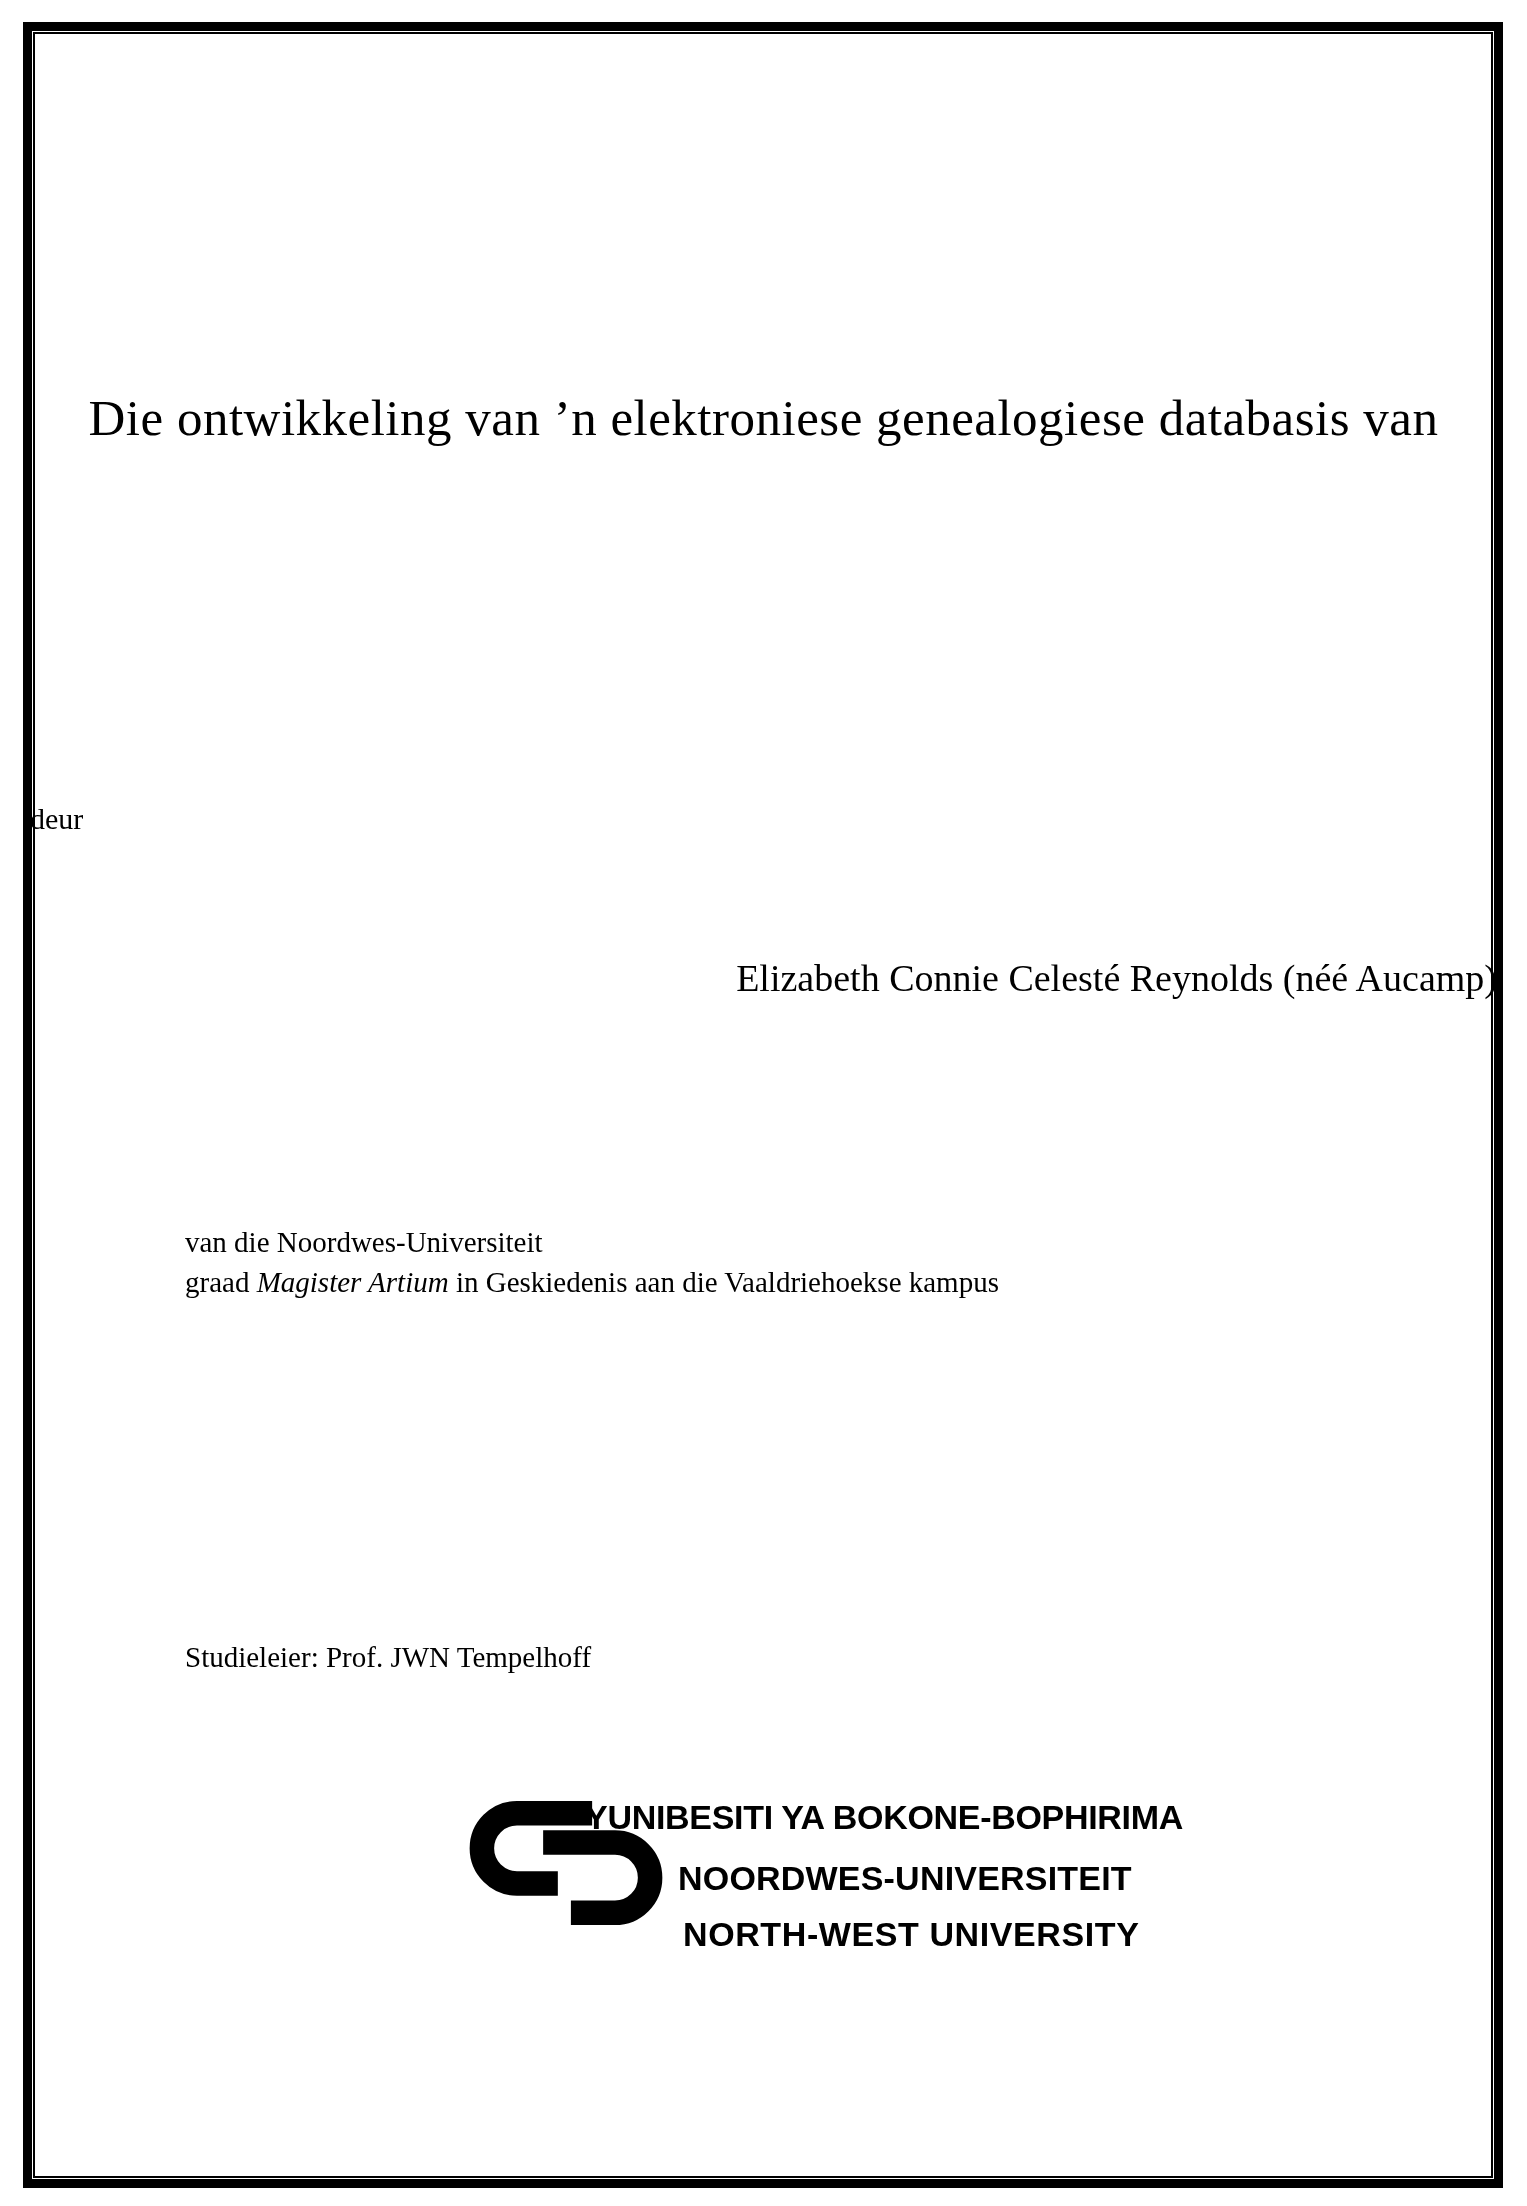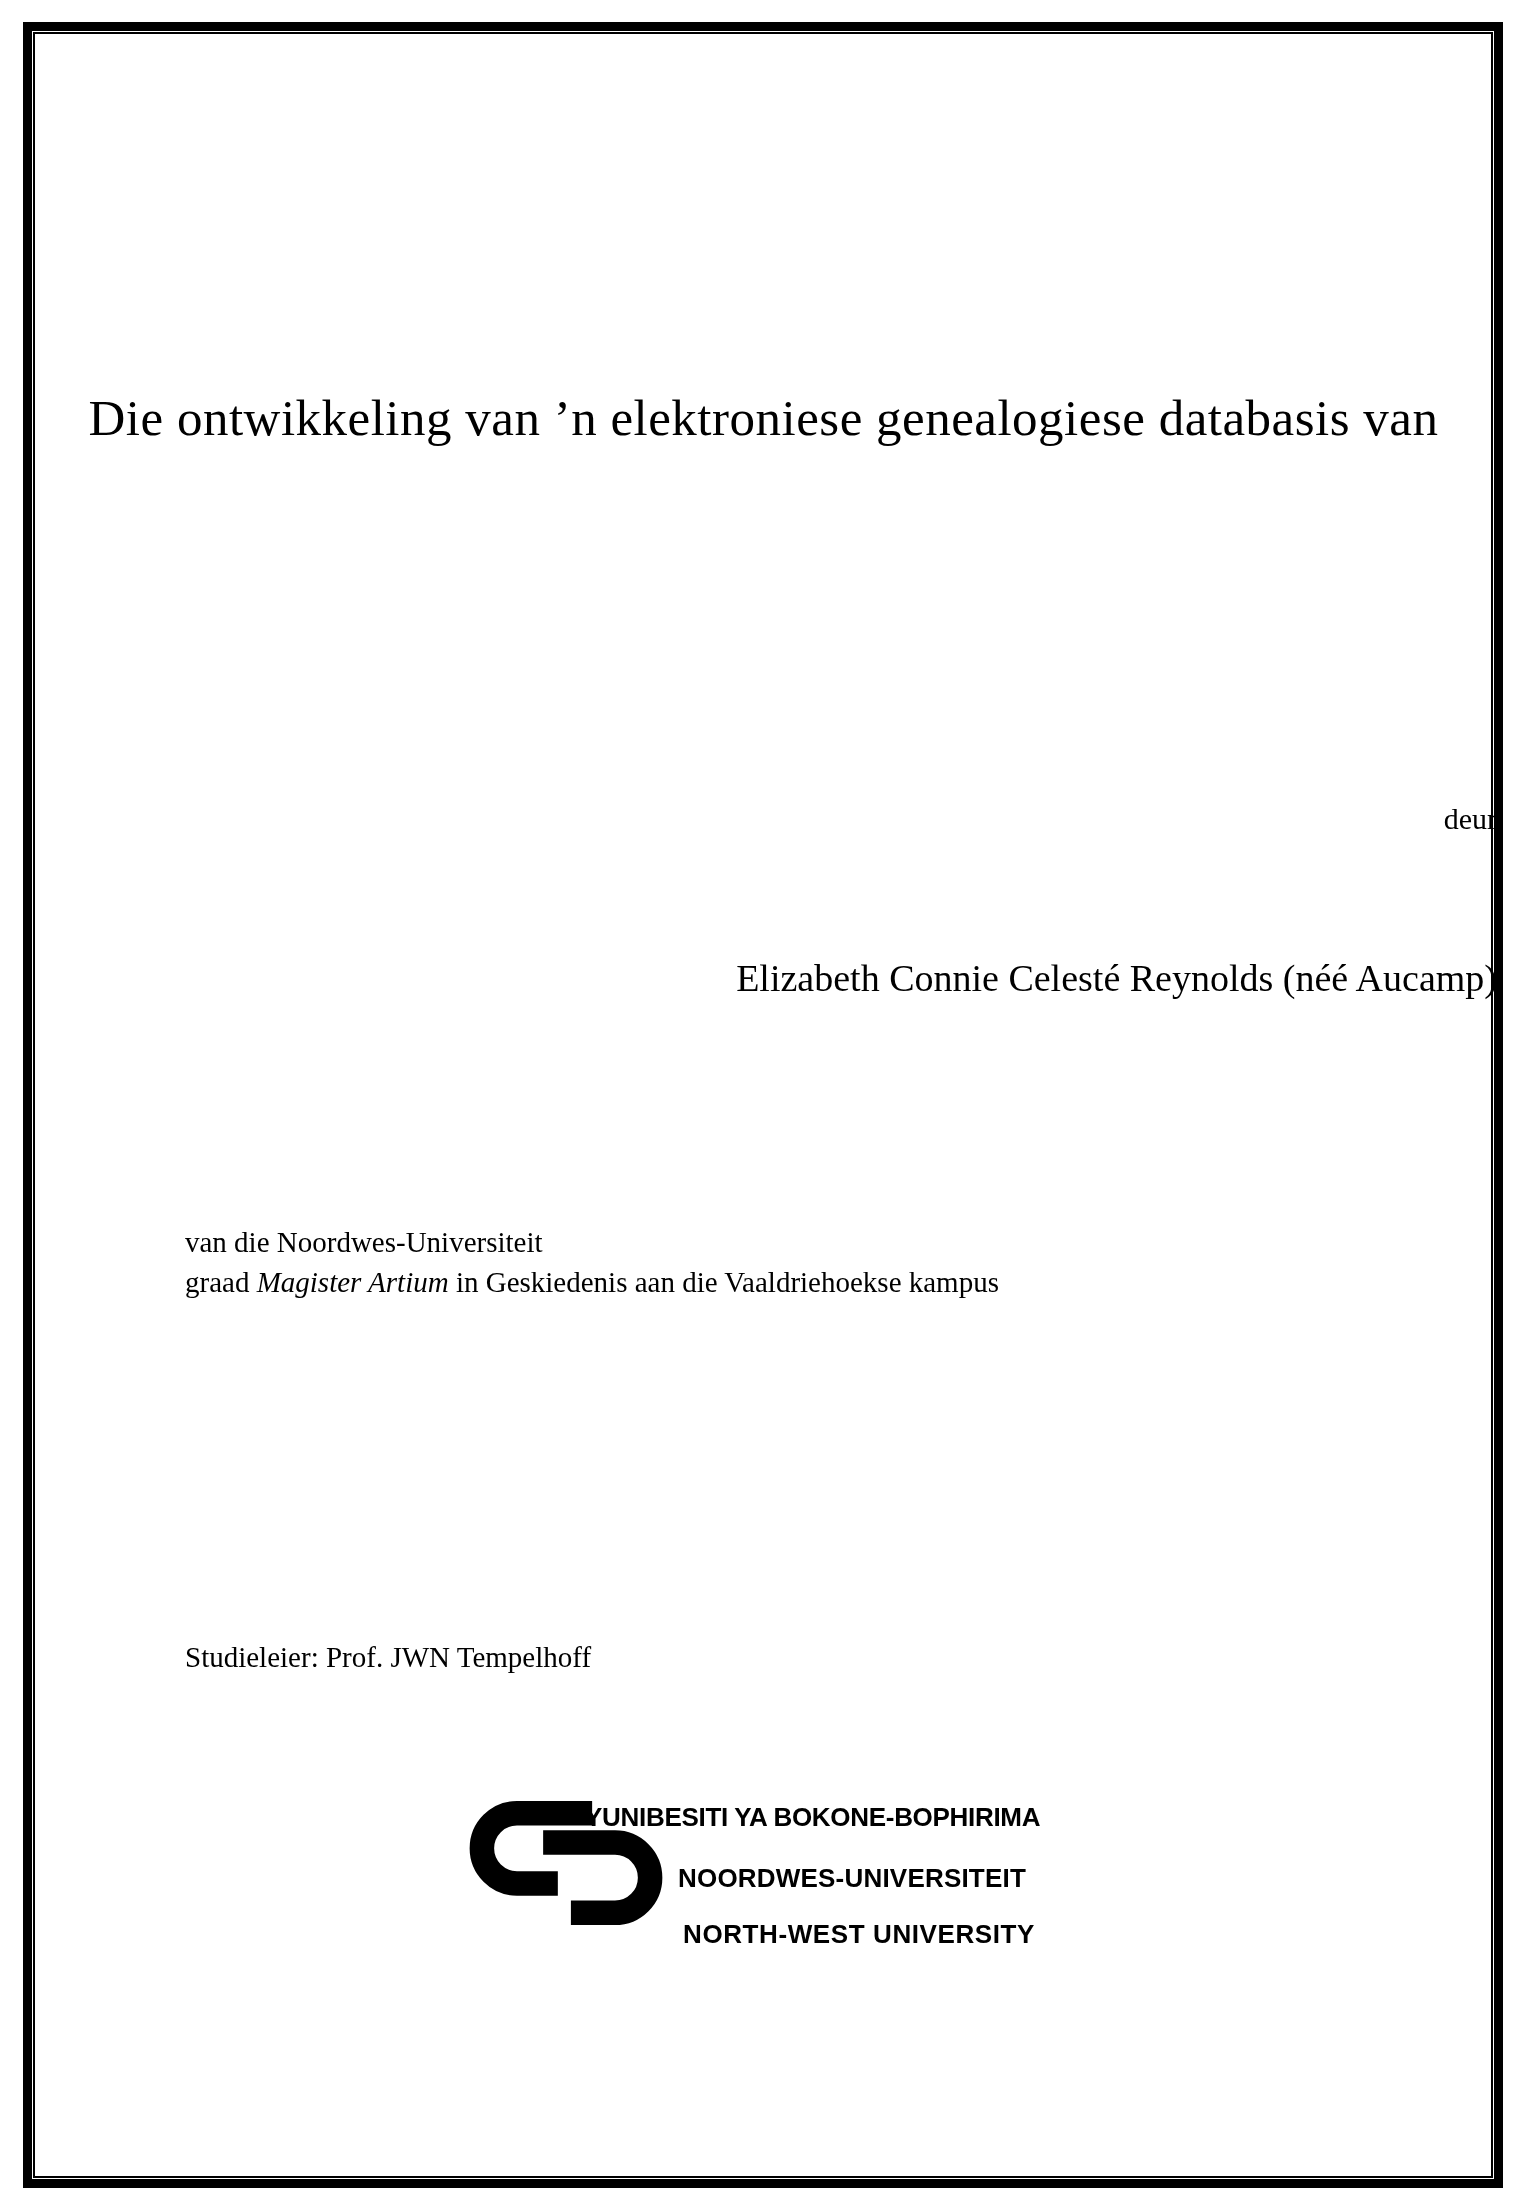--- a/index.html
+++ b/index.html
@@ -34,21 +34,21 @@
     text-align: center;
     font-size: 51px;
     line-height: 79px;
     letter-spacing: 0.5px;
   }
 
   .byline {
     position: absolute;
     left: 30px; top: 802px;
     width: 1467px;
-    text-align: right;
+    text-align: left;
     font-size: 30px;
   }
 
   .author {
     position: absolute;
     left: 30px; top: 956px;
     width: 1467px;
     text-align: right;
     font-size: 38px;
   }
@@ -76,21 +76,21 @@
   .logo-mark {
     position: absolute;
     left: 468px; top: 1797px;
     width: 196px; height: 132px;
   }
 
   .logo-text {
     position: absolute;
     font-family: "Liberation Sans", "DejaVu Sans", sans-serif;
     font-weight: bold;
-    font-size: 26px;
+    font-size: 34px;
     line-height: 30px;
     letter-spacing: -0.3px;
     white-space: nowrap;
   }
   .logo-line1 { left: 585px; top: 1802px; }
   .logo-line2 { left: 683px; top: 1919px; letter-spacing: 0.6px; text-align: center; }
   .logo-line3 { left: 678px; top: 1863px; letter-spacing: 0.2px; }
 </style>
 </head>
 <body>

